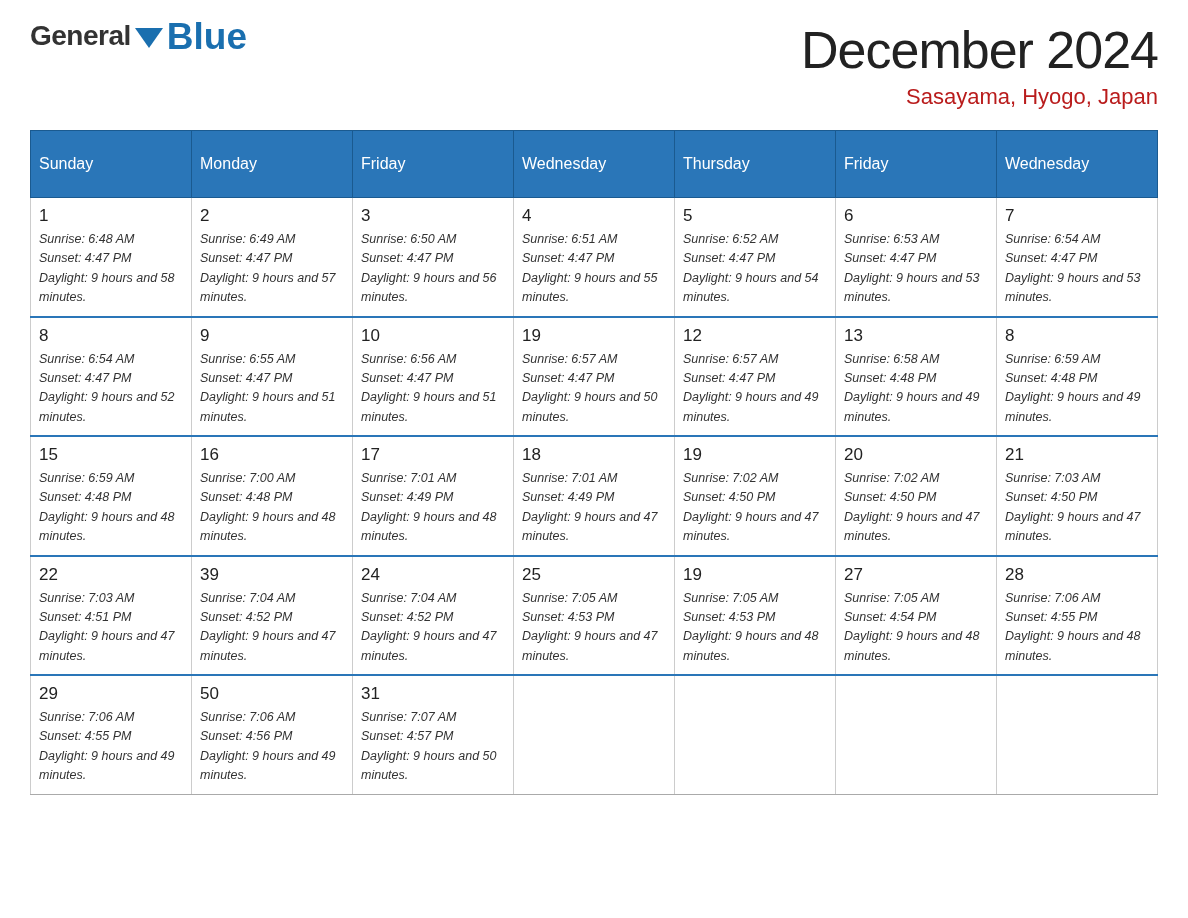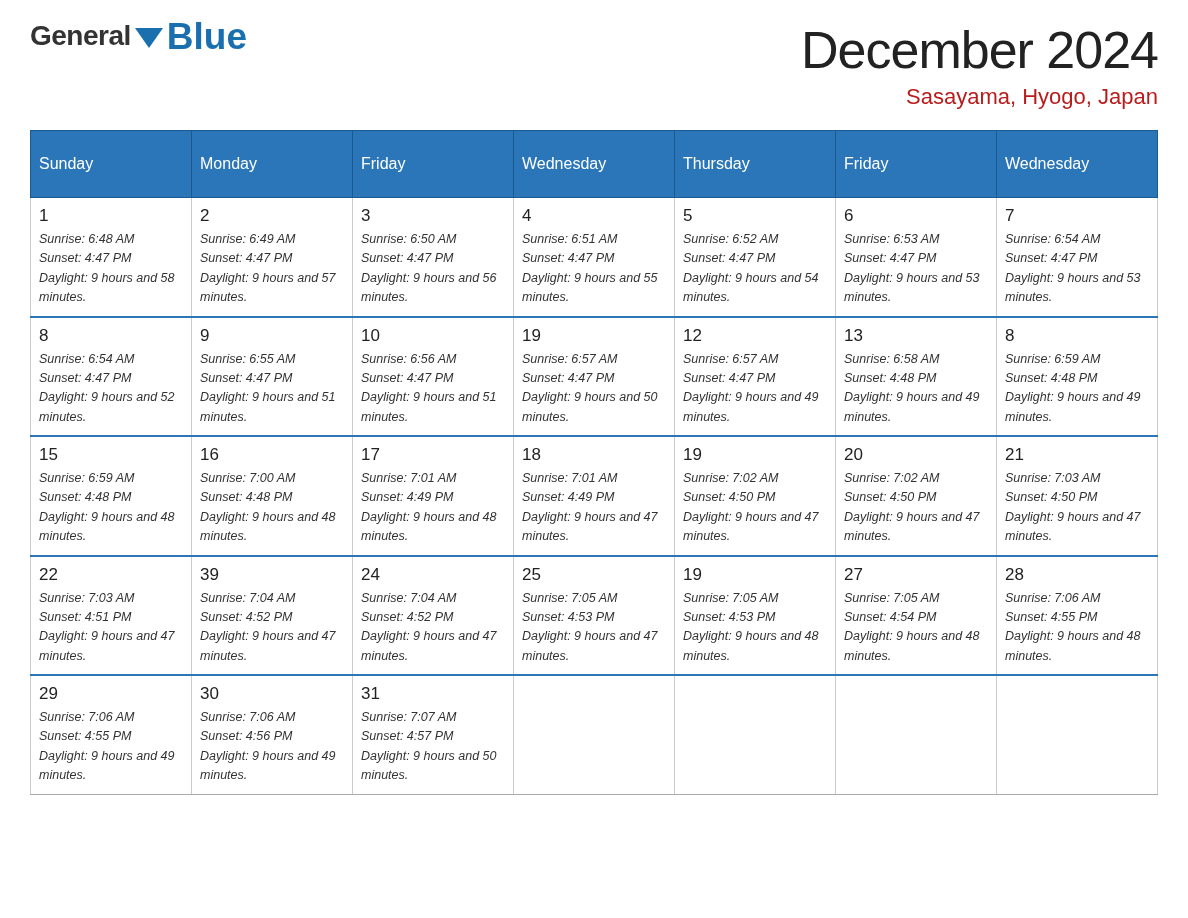--- a/index.html
+++ b/index.html
@@ -253,21 +253,21 @@
           <div class="day-num">28</div>
           <div class="day-info">Sunrise: 7:06 AM<br>Sunset: 4:55 PM<br>Daylight: 9 hours and 48 minutes.</div>
         </td>
       </tr>
       <tr>
         <td>
           <div class="day-num">29</div>
           <div class="day-info">Sunrise: 7:06 AM<br>Sunset: 4:55 PM<br>Daylight: 9 hours and 49 minutes.</div>
         </td>
         <td>
-          <div class="day-num">30</div>
+          <div class="day-num">50</div>
           <div class="day-info">Sunrise: 7:06 AM<br>Sunset: 4:56 PM<br>Daylight: 9 hours and 49 minutes.</div>
         </td>
         <td>
           <div class="day-num">31</div>
           <div class="day-info">Sunrise: 7:07 AM<br>Sunset: 4:57 PM<br>Daylight: 9 hours and 50 minutes.</div>
         </td>
         <td class="empty-cell"></td>
         <td class="empty-cell"></td>
         <td class="empty-cell"></td>
         <td class="empty-cell"></td>

